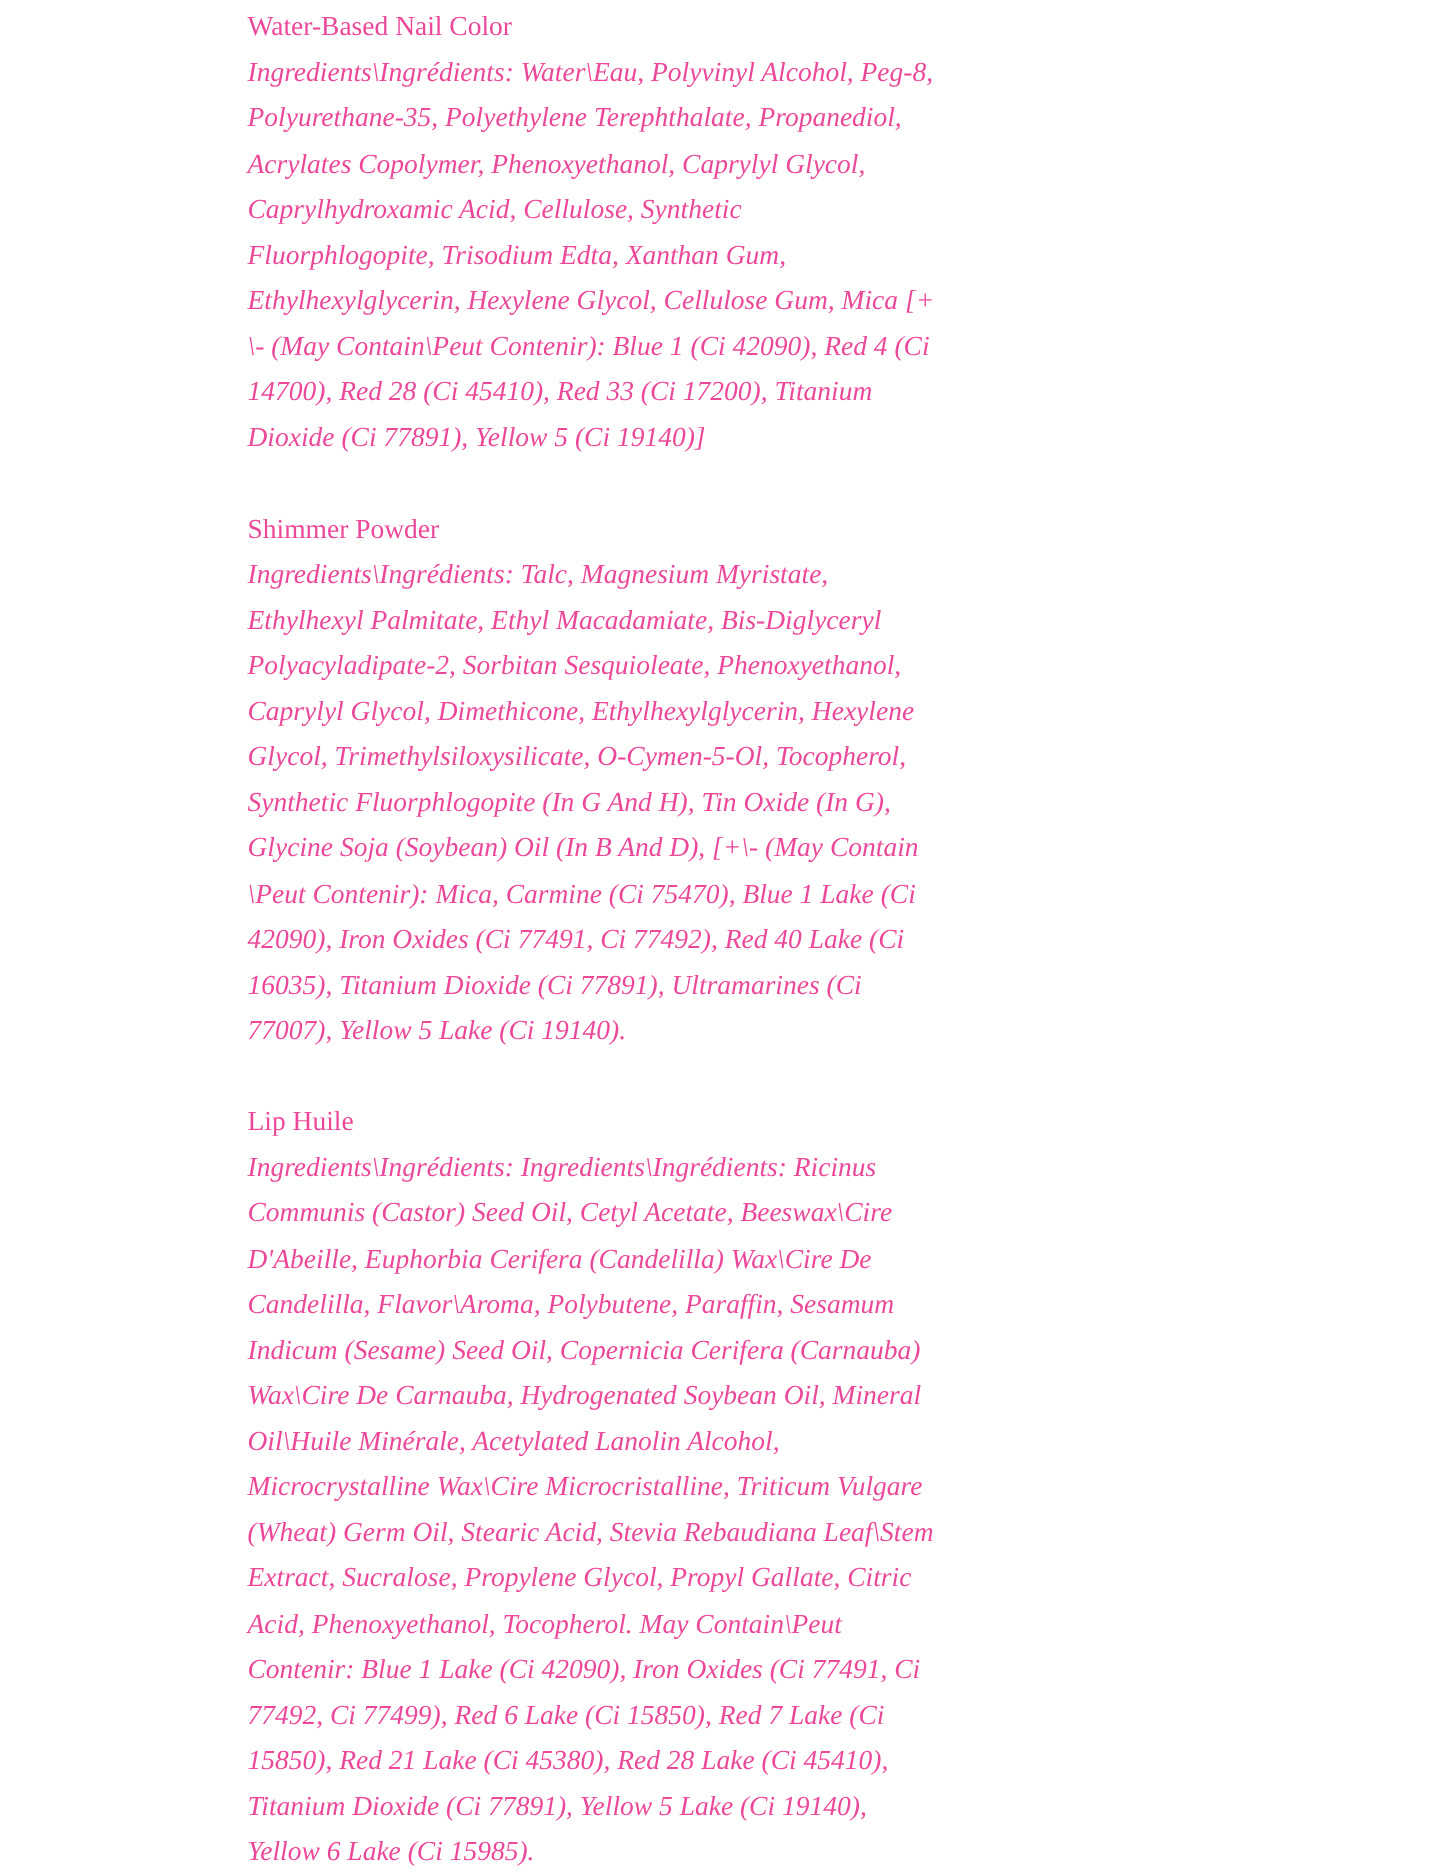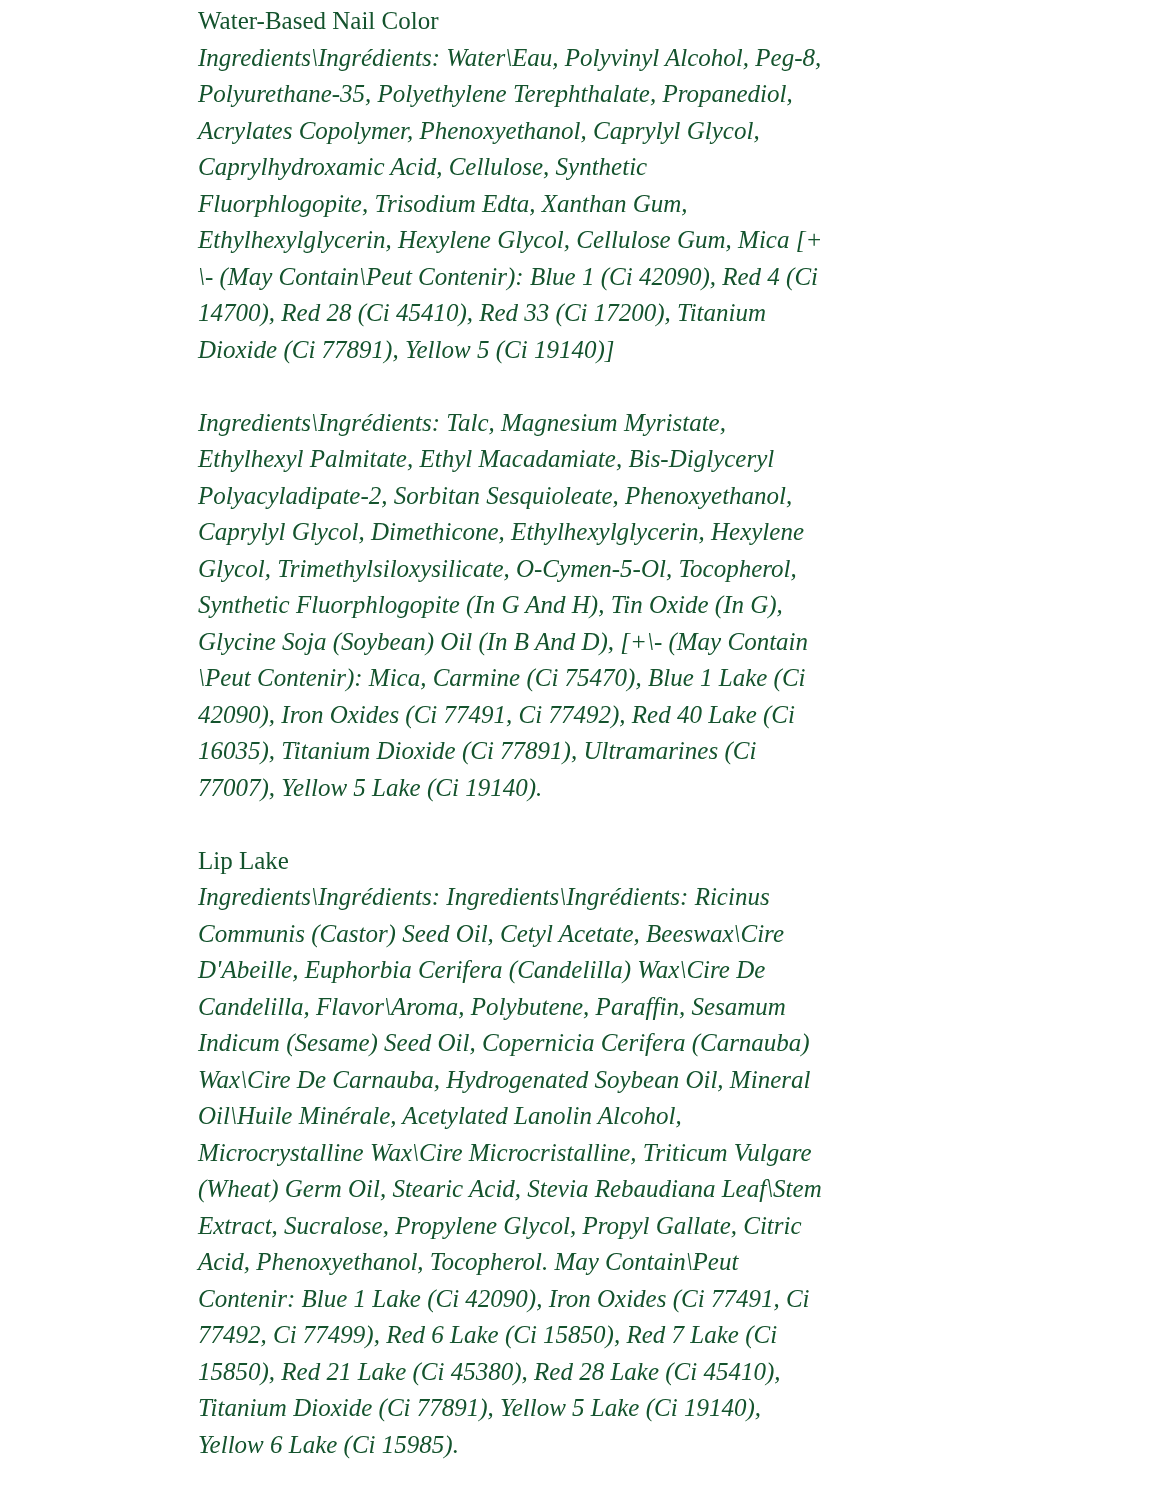--- a/index.html
+++ b/index.html
@@ -20,25 +20,25 @@
     position: absolute;
     left: 198px;
     top: 3px;
     width: 945px;
   }
   .product-section {
     margin: 0 0 36.5px 0;
   }
   .product-title,
   .ingredients-text {
-    font-size: 25px;
+    font-size: 22px;
     line-height: 36.5px;
     font-weight: normal;
     margin: 0;
-    color: #14532d;
+    color: #ec4899;
   }
   .ingredients-text {
     white-space: pre; 
     font-style: italic;
   }
 </style>
 </head>
 <body>
 
 <div class="page">
@@ -51,35 +51,36 @@
 Acrylates Copolymer, Phenoxyethanol, Caprylyl Glycol,
 Caprylhydroxamic Acid, Cellulose, Synthetic
 Fluorphlogopite, Trisodium Edta, Xanthan Gum,
 Ethylhexylglycerin, Hexylene Glycol, Cellulose Gum, Mica [+
 \- (May Contain\Peut Contenir): Blue 1 (Ci 42090), Red 4 (Ci
 14700), Red 28 (Ci 45410), Red 33 (Ci 17200), Titanium
 Dioxide (Ci 77891), Yellow 5 (Ci 19140)]</div>
     </div>
 
     <div class="product-section">
+      <div class="product-title">Shimmer Powder</div>
       <div class="ingredients-text">Ingredients\Ingrédients: Talc, Magnesium Myristate,
 Ethylhexyl Palmitate, Ethyl Macadamiate, Bis-Diglyceryl
 Polyacyladipate-2, Sorbitan Sesquioleate, Phenoxyethanol,
 Caprylyl Glycol, Dimethicone, Ethylhexylglycerin, Hexylene
 Glycol, Trimethylsiloxysilicate, O-Cymen-5-Ol, Tocopherol,
 Synthetic Fluorphlogopite (In G And H), Tin Oxide (In G),
 Glycine Soja (Soybean) Oil (In B And D), [+\- (May Contain
 \Peut Contenir): Mica, Carmine (Ci 75470), Blue 1 Lake (Ci
 42090), Iron Oxides (Ci 77491, Ci 77492), Red 40 Lake (Ci
 16035), Titanium Dioxide (Ci 77891), Ultramarines (Ci
 77007), Yellow 5 Lake (Ci 19140).</div>
     </div>
 
     <div class="product-section">
-      <div class="product-title">Lip Lake</div>
+      <div class="product-title">Lip Huile</div>
       <div class="ingredients-text">Ingredients\Ingrédients: Ingredients\Ingrédients: Ricinus
 Communis (Castor) Seed Oil, Cetyl Acetate, Beeswax\Cire
 D'Abeille, Euphorbia Cerifera (Candelilla) Wax\Cire De
 Candelilla, Flavor\Aroma, Polybutene, Paraffin, Sesamum
 Indicum (Sesame) Seed Oil, Copernicia Cerifera (Carnauba)
 Wax\Cire De Carnauba, Hydrogenated Soybean Oil, Mineral
 Oil\Huile Minérale, Acetylated Lanolin Alcohol,
 Microcrystalline Wax\Cire Microcristalline, Triticum Vulgare
 (Wheat) Germ Oil, Stearic Acid, Stevia Rebaudiana Leaf\Stem
 Extract, Sucralose, Propylene Glycol, Propyl Gallate, Citric

